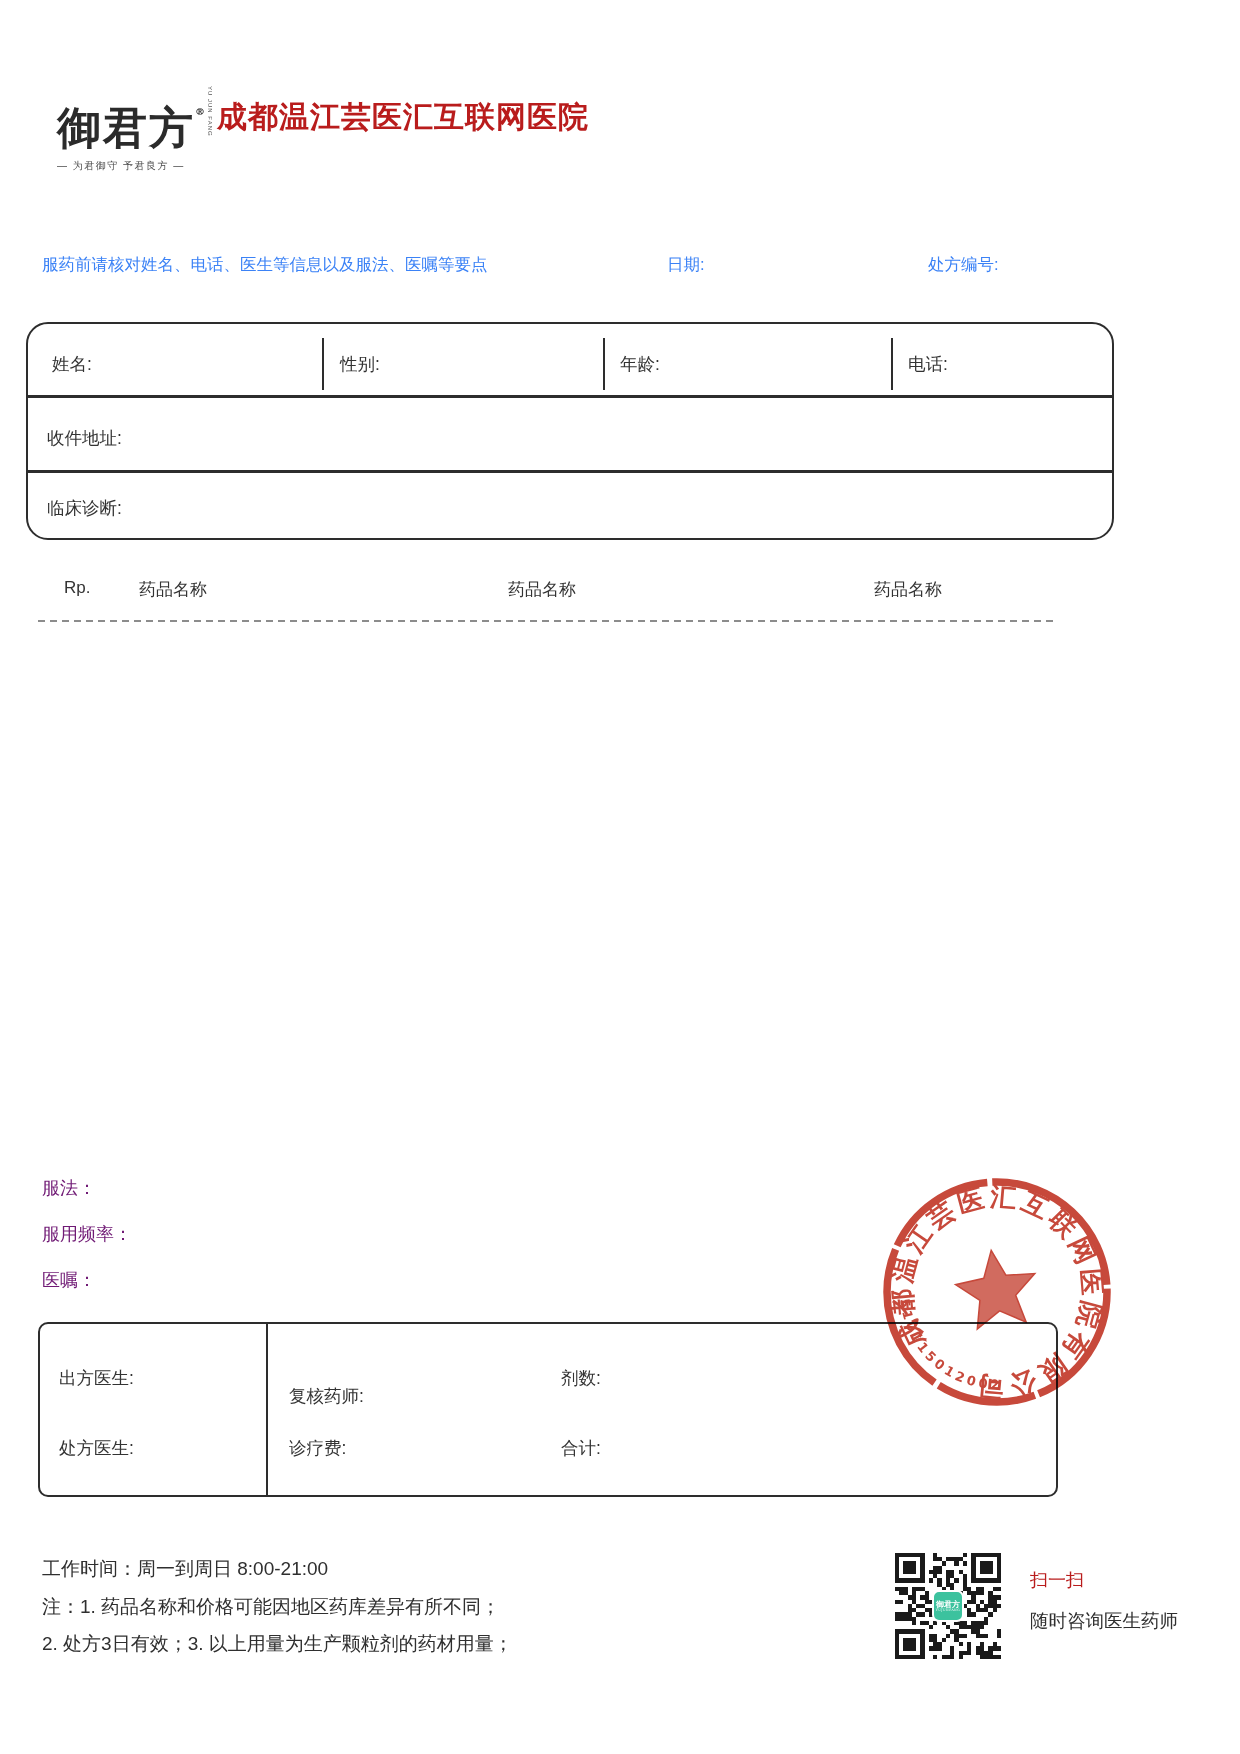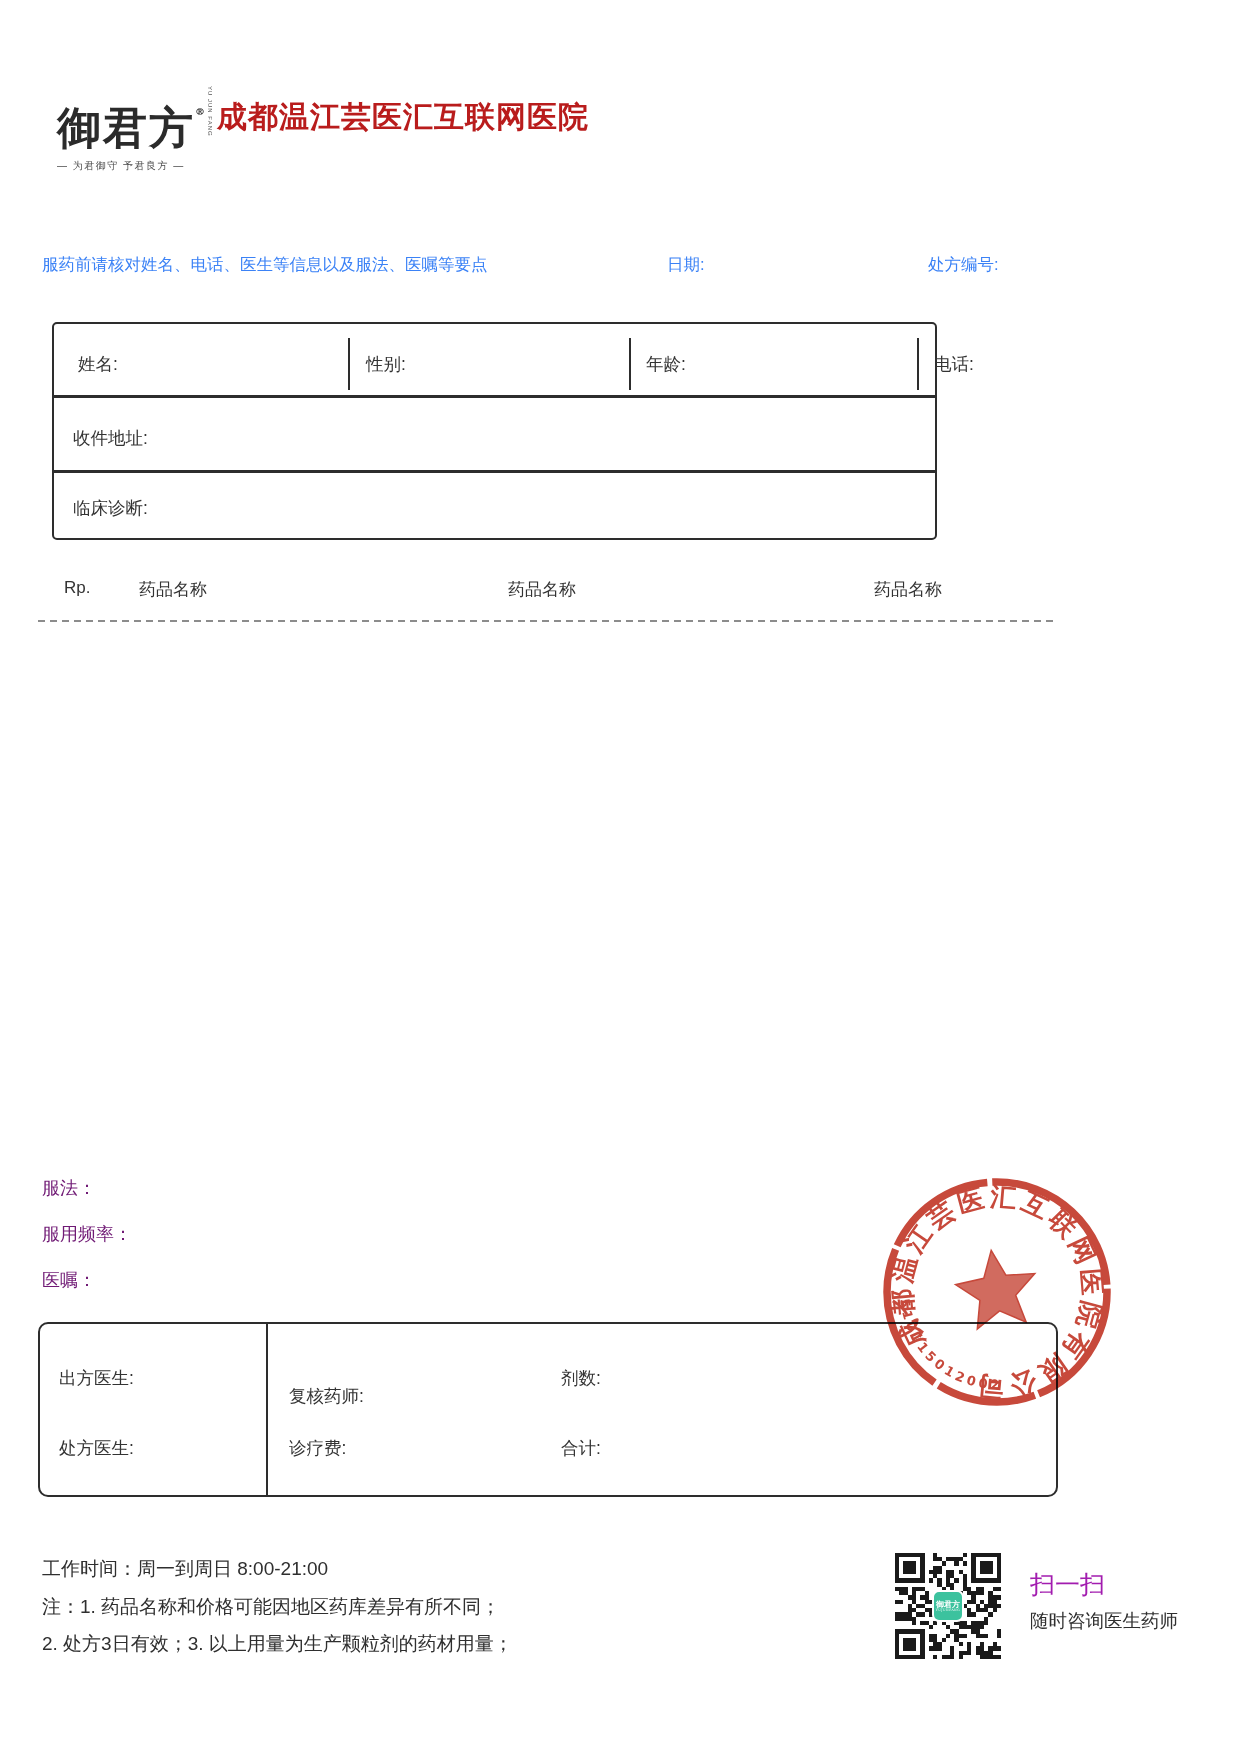--- a/index.html
+++ b/index.html
@@ -30,22 +30,22 @@
     left:205px;top:97px;font-size:30px;font-weight:bold;color:#b91c1c;
     letter-spacing:1px;white-space:nowrap;margin-left:12px;
   }
   
   .notice{top:254px;font-size:16.5px;color:#3b82f6;white-space:nowrap;}
   .notice-text{left:42px;}
   .date-label{left:667px;}
   .rxno-label{left:928px;}
   
   .patient-box{
-    left:52px;top:322px;width:885px;height:218px;
-    border:2.5px solid #2d2d2d;border-radius:5px;box-sizing:border-box;
+    left:26px;top:322px;width:1088px;height:218px;
+    border:2.5px solid #2d2d2d;border-radius:22px;box-sizing:border-box;
   }
   .pb-label{font-size:17.5px;color:#333;white-space:nowrap;position:absolute;}
   .pb-hline{position:absolute;left:0;width:100%;height:2.5px;background:#2d2d2d;}
   .pb-vline{position:absolute;top:14px;height:52px;width:2px;background:#2d2d2d;}
   
   .rp-row{top:578px;font-size:17px;color:#333;white-space:nowrap;}
   .dashed-sep{
     left:38px;top:620px;width:1020px;height:2px;
     background:repeating-linear-gradient(90deg,#8c8c8c 0 7px,transparent 7px 12px);
   }
@@ -67,21 +67,21 @@
   .foot-line{left:42px;font-size:19px;color:#2f2f2f;white-space:nowrap;}
   .qr-wrap{left:895px;top:1553px;width:106px;height:106px;}
   .qr-logo{
     position:absolute;left:37px;top:37px;width:32px;height:32px;
     border-radius:7px;border:2px solid #fff;box-sizing:border-box;
     display:flex;flex-direction:column;align-items:center;justify-content:center;
     color:#fff;font-size:8px;font-weight:bold;line-height:1.1;
     font-family:"DejaVu Serif","Liberation Serif",serif;
   }
   .qr-logo small{font-size:3px;font-weight:normal;letter-spacing:.5px;}
-  .scan-title{left:1030px;top:1568px;font-size:25px;color:#a21caf;font-family:Liberation Mono, monospace;}
+  .scan-title{left:1030px;top:1568px;font-size:18px;color:#b91c1c;font-family:Liberation Mono, monospace;}
   .scan-sub{left:1030px;top:1608px;font-size:18.5px;color:#2f2f2f;white-space:nowrap;}
 </style>
 </head>
 <body>
 
 <div class="abs brand">
   <div class="brand-word"><span>御君方</span><span class="brand-reg">®</span><span class="brand-vert">YU JUN FANG</span></div>
   <div class="brand-tagline">— 为君御守  予君良方 —</div>
 </div>
 <div class="abs hospital-title">成都温江芸医汇互联网医院</div>

